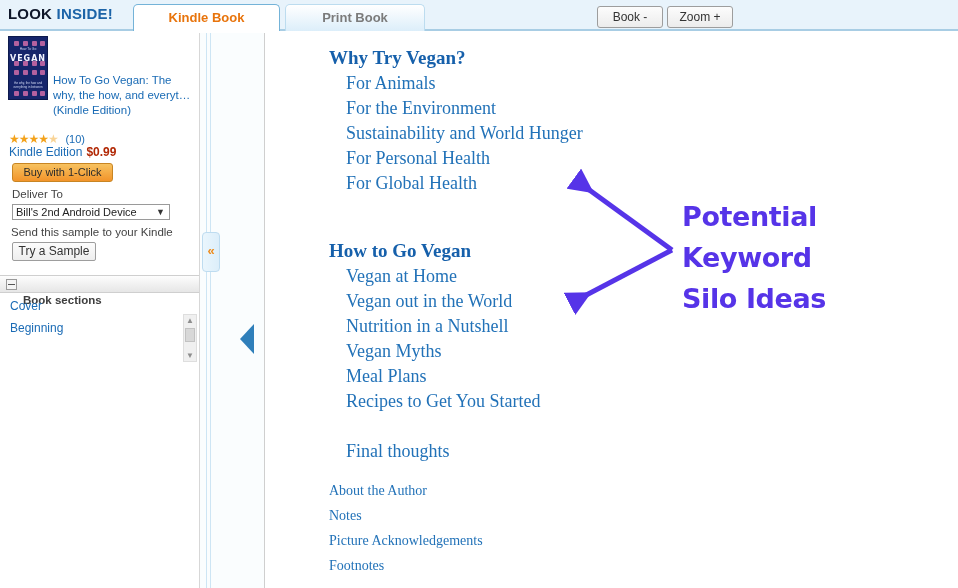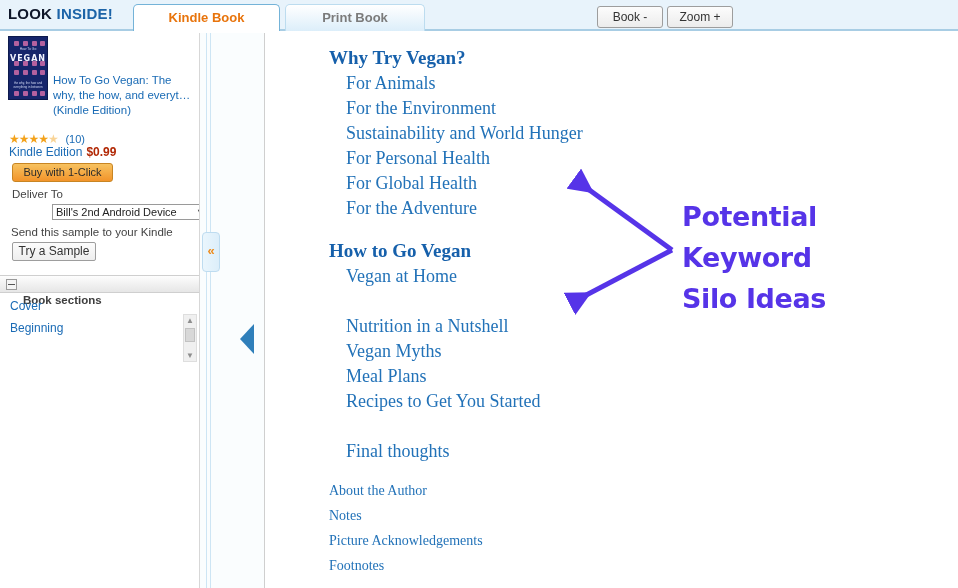--- a/index.html
+++ b/index.html
@@ -115,21 +115,21 @@
     border:1px solid #c88523;border-radius:3px;
     font-size:11px;color:#2b2b2b;line-height:17px;text-align:center;
     cursor:pointer;
   }
   #deliver-label{position:absolute;left:12px;top:155px;font-size:11.5px;color:#444;}
   #deliver-select{
     position:absolute;left:12px;top:171px;width:158px;height:16px;
     box-sizing:border-box;
     background:#ffffff;border:1px solid #9a9a9a;
     font-size:11px;color:#222;line-height:14px;
-    padding-left:3px;cursor:pointer;margin-left:40px;
+    padding-left:3px;cursor:pointer;
   }
   #deliver-select .caret{position:absolute;right:4px;top:0px;font-size:9px;color:#333;}
   #send-sample-label{position:absolute;left:11px;top:193px;font-size:11.5px;color:#444;white-space:nowrap;}
   #try-sample{
     position:absolute;left:12px;top:209px;width:84px;height:19px;
     box-sizing:border-box;
     background:linear-gradient(to bottom,#fcfcfc 0%,#eeeeee 100%);
     border:1px solid #9d9d9d;border-radius:2px;
     font-size:12px;color:#333;line-height:17px;text-align:center;
     cursor:pointer;
@@ -334,24 +334,24 @@
 </div>
 <div id="prev-page-arrow"></div>
 
 <div id="page">
   <div class="toc-h" style="top:14px">Why Try Vegan?</div>
   <div class="toc-i" style="top:40px">For Animals</div>
   <div class="toc-i" style="top:65px">For the Environment</div>
   <div class="toc-i" style="top:90px">Sustainability and World Hunger</div>
   <div class="toc-i" style="top:115px">For Personal Health</div>
   <div class="toc-i" style="top:140px">For Global Health</div>
-  <div class="toc-i" style="top:165px">For the Adventure</div>
 
   <div class="toc-h" style="top:207px">How to Go Vegan</div>
   <div class="toc-i" style="top:233px">Vegan at Home</div>
+  <div class="toc-i" style="top:258px">Vegan out in the World</div>
   <div class="toc-i" style="top:283px">Nutrition in a Nutshell</div>
   <div class="toc-i" style="top:308px">Vegan Myths</div>
   <div class="toc-i" style="top:333px">Meal Plans</div>
   <div class="toc-i" style="top:358px">Recipes to Get You Started</div>
   <div class="toc-i" style="top:408px">Final thoughts</div>
 
   <div class="toc-b" style="top:450px">About the Author</div>
   <div class="toc-b" style="top:475px">Notes</div>
   <div class="toc-b" style="top:500px">Picture Acknowledgements</div>
   <div class="toc-b" style="top:525px">Footnotes</div>

